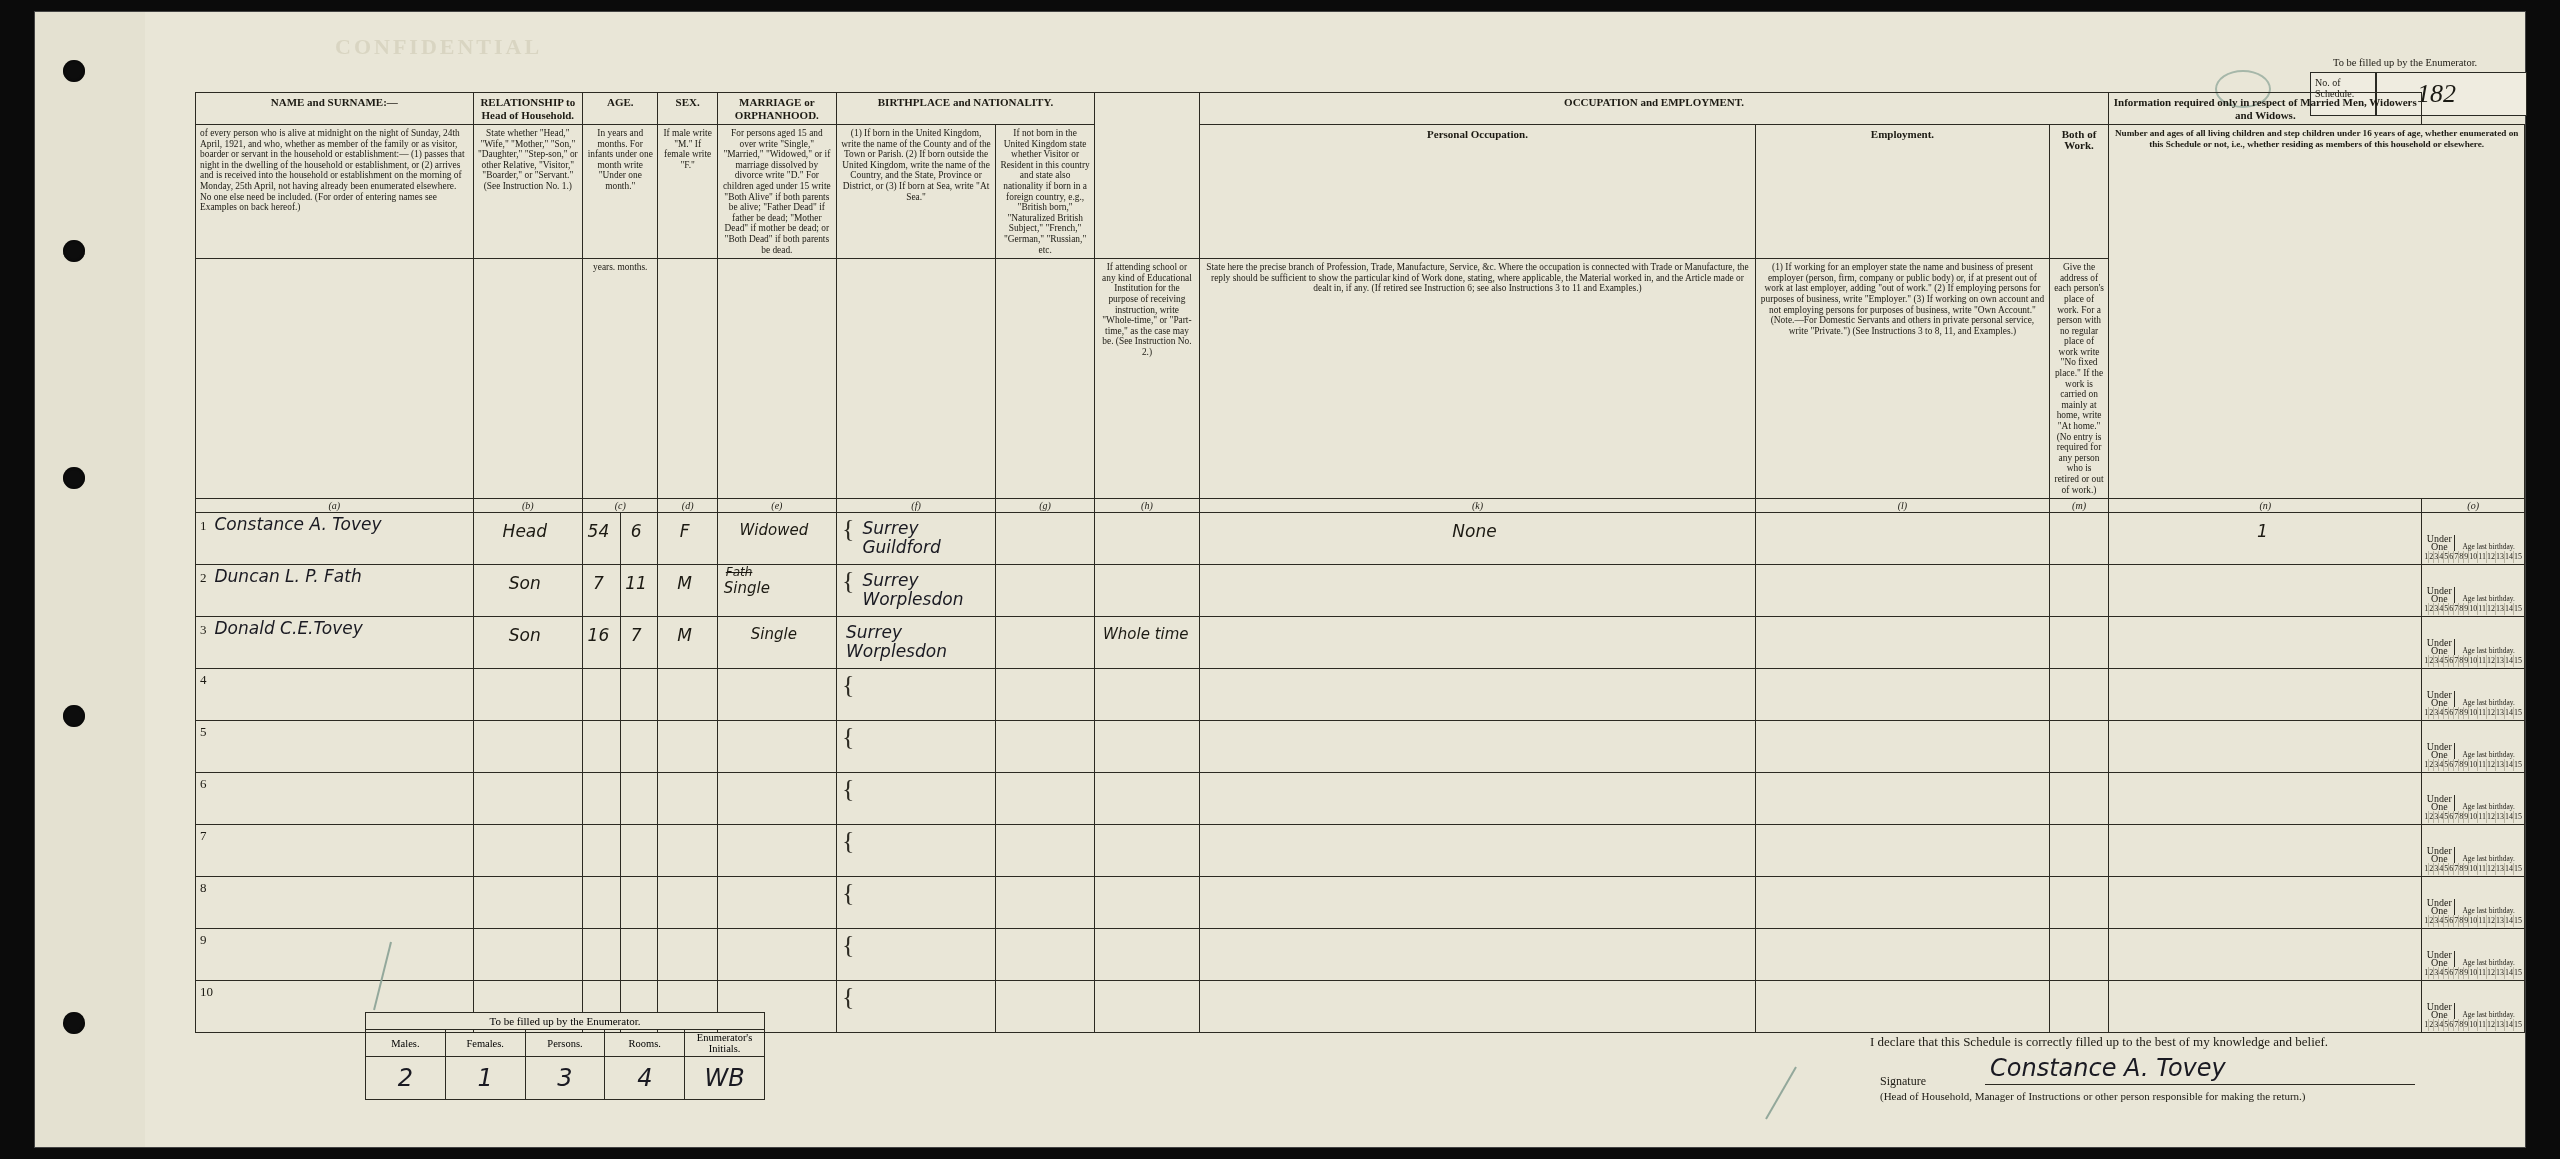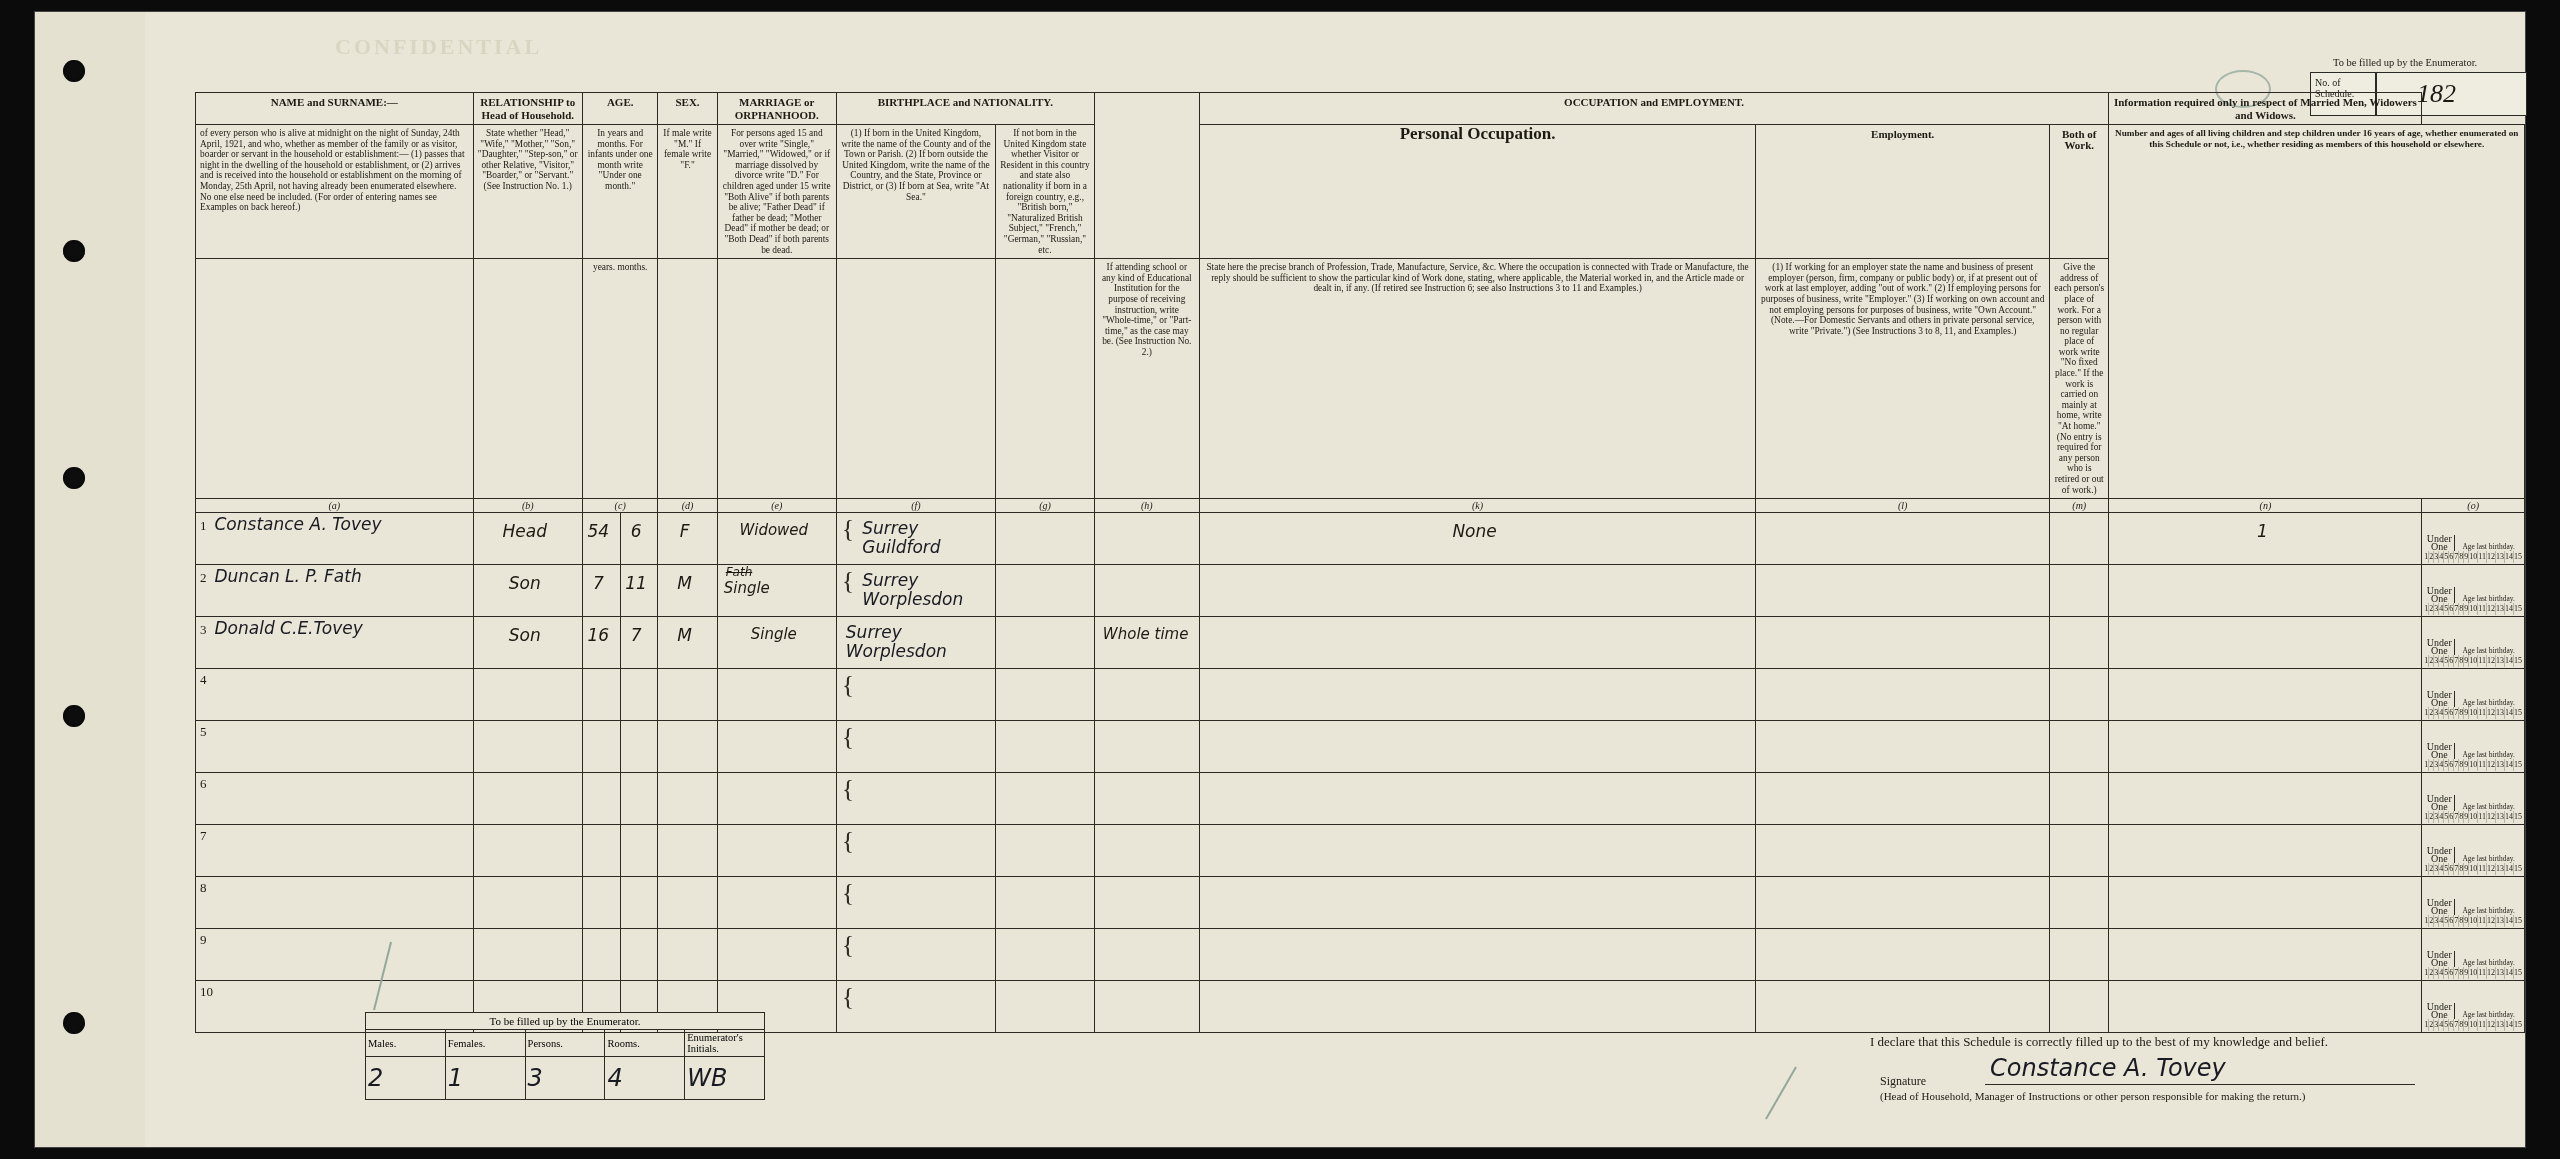--- a/index.html
+++ b/index.html
@@ -40,21 +40,21 @@
   .kidrow1 .under{width:30px;border-right:1px solid #2c2a22;text-align:center;font-size:10px;line-height:8px;margin-top:21px;}
   .kidrow1 .ages{flex:1;text-align:center;font-size:7.4px;}
   .nums{display:flex;}
   .nums span{flex:1;text-align:center;border-right:1px solid #b9b5a2;font-size:8px;line-height:12px;}
   .nums span:last-child{border-right:none;}
 
   
   .footbox{position:absolute;left:330px;top:1000px;width:400px;}
   .footbox .cap{text-align:center;font-size:11px;border:1.2px solid #2c2a22;border-bottom:none;padding:2px;background:#e9e6d7;}
   table.foot{border-collapse:collapse;table-layout:fixed;width:400px;}
-  table.foot td{border:1.2px solid #2c2a22;font-size:10.5px;padding:2px;margin-top:44px;}
+  table.foot td{border:1.2px solid #2c2a22;text-align:center;font-size:10.5px;padding:2px;margin-top:44px;}
   table.foot td.v{height:38px;font-family:"DejaVu Sans",sans-serif;font-size:24px;font-style:italic;color:#1a1a22;vertical-align:middle;}
   .declare{position:absolute;left:1835px;top:1022px;font-size:13px;color:#1c1a13;white-space:nowrap;}
   .sigline{position:absolute;left:1845px;top:1062px;font-size:12px;color:#1c1a13;}
   .sig{position:absolute;left:1955px;top:1042px;font-family:"DejaVu Sans",sans-serif;font-style:italic;font-size:24px;color:#1a1a22;}
   .sigrule{position:absolute;left:1950px;top:1072px;width:430px;height:1px;background:#2c2a22;}
   .sigsub{position:absolute;left:1845px;top:1078px;font-size:11px;color:#1c1a13;}
   .pencilmark{position:absolute;width:2px;background:#93a89b;transform-origin:top;}
 </style>
 </head>
 <body>
@@ -111,21 +111,21 @@
         <td class="colhdr" rowspan="1">Information required only in respect of Married Men, Widowers and Widows.</td>
       </tr>
       <tr>
         <td class="coldesc left" rowspan="1">of every person who is alive at midnight on the night of Sunday, 24th April, 1921, and who, whether as member of the family or as visitor, boarder or servant in the household or establishment:— (1) passes that night in the dwelling of the household or establishment, or (2) arrives and is received into the household or establishment on the morning of Monday, 25th April, not having already been enumerated elsewhere. No one else need be included. (For order of entering names see Examples on back hereof.)</td>
         <td class="coldesc">State whether "Head," "Wife," "Mother," "Son," "Daughter," "Step-son," or other Relative, "Visitor," "Boarder," or "Servant." (See Instruction No. 1.)</td>
         <td class="coldesc" colspan="2">In years and months. For infants under one month write "Under one month."</td>
         <td class="coldesc">If male write "M." If female write "F."</td>
         <td class="coldesc">For persons aged 15 and over write "Single," "Married," "Widowed," or if marriage dissolved by divorce write "D." For children aged under 15 write "Both Alive" if both parents be alive; "Father Dead" if father be dead; "Mother Dead" if mother be dead; or "Both Dead" if both parents be dead.</td>
         <td class="coldesc">(1) If born in the United Kingdom, write the name of the County and of the Town or Parish. (2) If born outside the United Kingdom, write the name of the Country, and the State, Province or District, or (3) If born at Sea, write "At Sea."</td>
         <td class="coldesc">If not born in the United Kingdom state whether Visitor or Resident in this country and state also nationality if born in a foreign country, e.g., "British born," "Naturalized British Subject," "French," "German," "Russian," etc.</td>
-        <td class="coldesc" colspan="2" style="font-weight:bold;font-size:17px;padding-top:4px;">Personal Occupation.</td>
+        <td class="coldesc" colspan="2" style="font-weight:bold;font-size:11px;padding-top:4px;">Personal Occupation.</td>
         <td class="coldesc" style="font-weight:bold;font-size:11px;padding-top:4px;margin-top:44px;">Employment.</td>
         <td class="coldesc" style="font-weight:bold;font-size:11px;padding-top:4px;">Both of Work.</td>
         <td class="coldesc" colspan="2" rowspan="2">
           <div style="font-weight:bold;font-size:9.2px;">Number and ages of all living children and step children under 16 years of age, whether enumerated on this Schedule or not, i.e., whether residing as members of this household or elsewhere.</div>
         </td>
       </tr>
       <tr>
         <td class="coldesc" style="border-top:none;"></td>
         <td class="coldesc" style="border-top:none;"></td>
         <td class="coldesc" colspan="2" style="border-top:none;">years.  months.</td>

